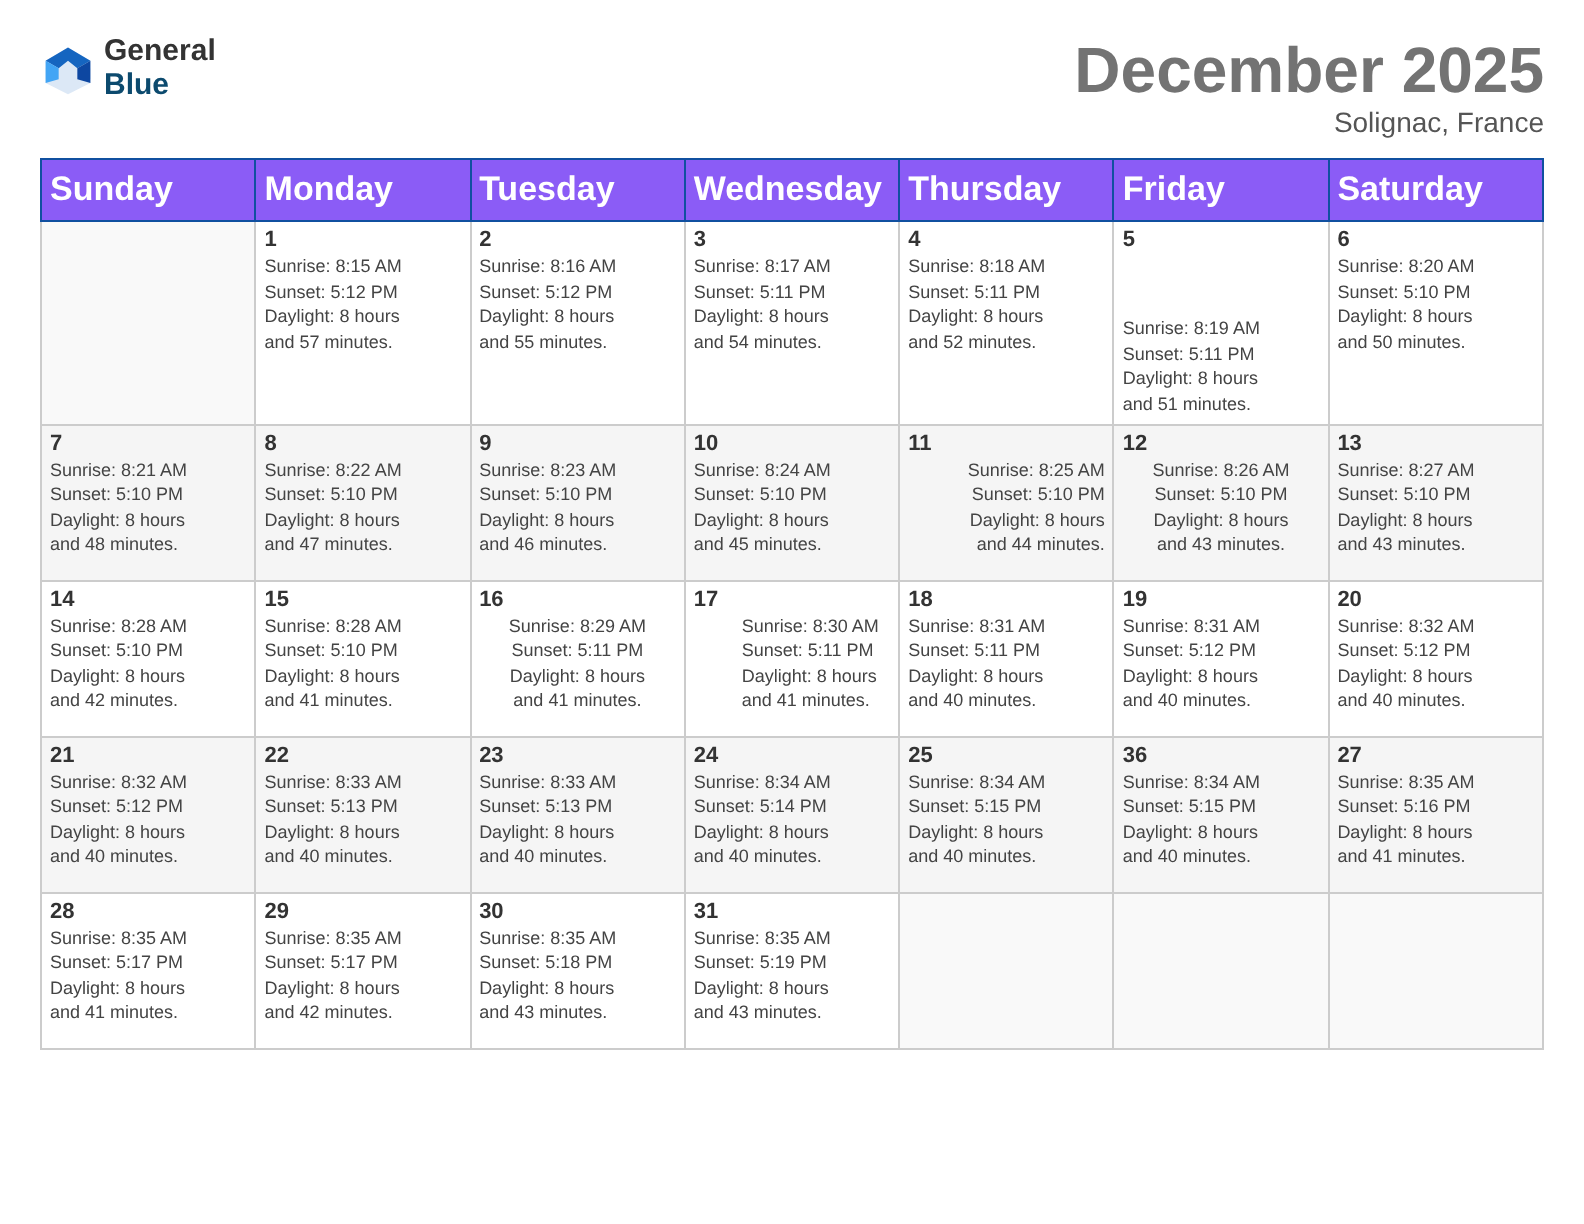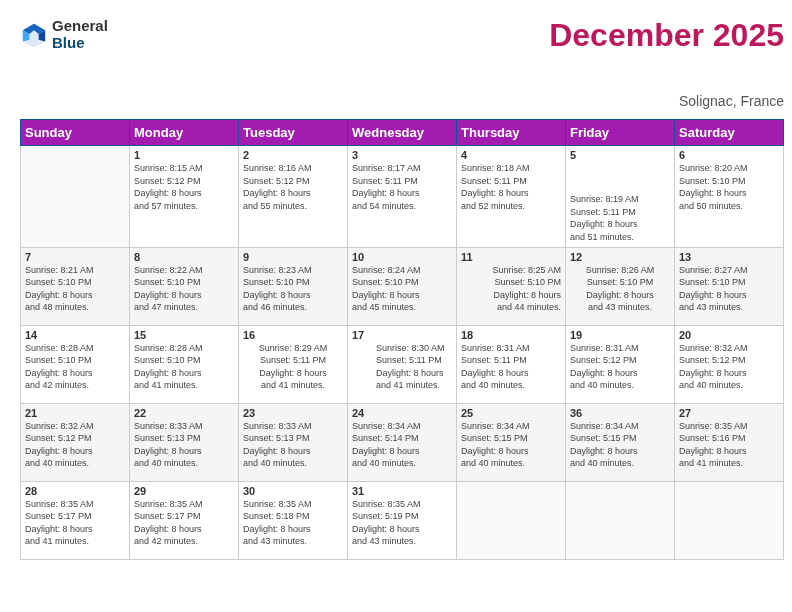--- a/index.html
+++ b/index.html
@@ -6,21 +6,21 @@
     body {
       width: 792px;
       height: 612px;
       font-family: Arial, sans-serif;
       background: #fff;
       overflow: hidden;
     }
     .page {
       width: 792px;
       height: 488px;
-      padding: 18px 8px 10px 20px;
+      padding: 18px 20px 10px 20px;
       display: flex;
       flex-direction: column;
     }
     .header {
       display: flex;
       justify-content: space-between;
       align-items: flex-start;
       margin-bottom: 10px;
     }
     .logo {
@@ -46,39 +46,38 @@
     .logo-icon {
       width: 28px;
       height: 28px;
     }
     .title-section {
       text-align: right;
     }
     .main-title {
       font-size: 32px;
       font-weight: bold;
-      color: #be185d;
+      color: #737373;
       line-height: 1.1;
     }
     .subtitle {
       font-size: 14px;
       color: #555;
-      margin-top: 40px;
     }
     .calendar {
       flex: 1;
       border: 1px solid #ccc;
       border-collapse: collapse;
       width: 100%;
       table-layout: fixed;
     }
     .calendar th {
-      background-color: #a21caf;
+      background-color: #8b5cf6;
       color: #fff;
-      font-size: 13px;
+      font-size: 17px;
       font-weight: bold;
       padding: 5px 4px;
       text-align: left;
       border: 1px solid #1050a0;
     }
     .calendar td {
       vertical-align: top;
       border: 1px solid #ccc;
       padding: 3px 4px;
       font-size: 9.5px;

